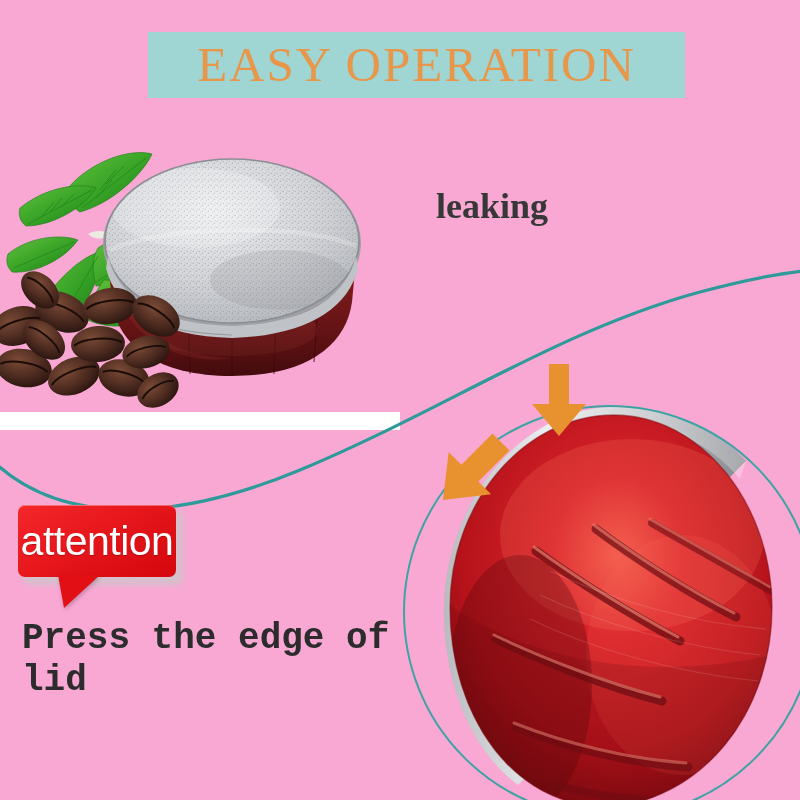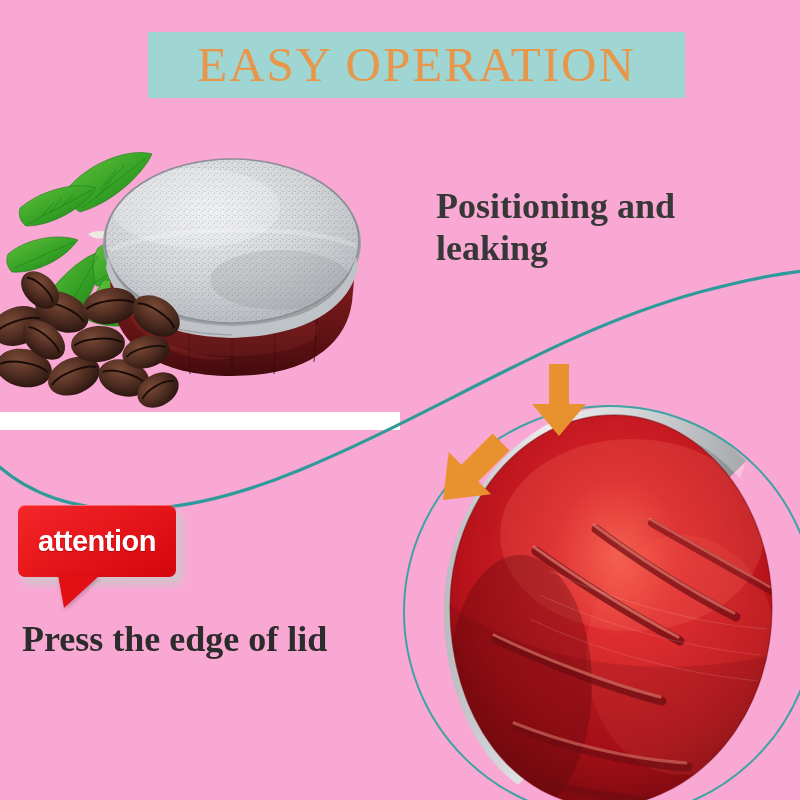--- a/index.html
+++ b/index.html
@@ -19,42 +19,42 @@
   }
 
   
   #caption-positioning{
     position:absolute;left:436px;top:186px;width:320px;
     font-family:"Liberation Serif",serif;font-weight:bold;font-size:36px;
     line-height:1.16;color:#373737;
   }
   #caption-press{
     position:absolute;left:22px;top:618px;width:400px;
-    font-family:Liberation Serif, serif;font-weight:bold;font-size:36px;
+    font-family:Liberation Mono, monospace;font-weight:bold;font-size:36px;
     line-height:1.18;color:#2c2c2c;
   }
   .cap-line{display:block;}
 
   
   #attention-badge{
     position:absolute;left:18px;top:505px;width:160px;height:74px;
   }
   #attention-shadow{
     position:absolute;left:5px;top:6px;width:160px;height:74px;
     background:#c9c9c9;border-radius:7px;filter:blur(3px);opacity:.75;
   }
   #attention-body{
     position:absolute;left:0;top:0;width:158px;height:72px;border-radius:7px;
     background:linear-gradient(150deg,#f4272b 0%,#e8181d 42%,#d4070d 100%);
     box-shadow:inset 0 1px 0 rgba(255,255,255,.35);
     display:flex;align-items:center;justify-content:center;
   }
   #attention-label{
-    color:#ffffff;font-family:"Liberation Sans",sans-serif;font-weight:bold;
-    font-size:29px;letter-spacing:-0.5px;line-height:1;
+    color:#ffffff;font-family:"Liberation Sans",sans-serif;font-weight:normal;
+    font-size:41px;letter-spacing:-0.5px;line-height:1;
     text-shadow:0 1px 1px rgba(120,0,0,.45);
   }
   #attention-tail{
     position:absolute;left:40px;top:70px;width:0;height:0;
     border-left:6px solid transparent;border-right:36px solid transparent;
     border-top:33px solid #e21015;
     filter:drop-shadow(1px 2px 2px rgba(0,0,0,.22));
   }
 
   
@@ -336,21 +336,20 @@
         <path d="M36,2 L60,2 L60,46 L78,46 L48,84 L18,46 L36,46 Z" fill="#e8922f"></path>
       </g>
     </svg>
   </div>
 
   <div id="title-banner">
     <div id="title-text">EASY OPERATION</div>
   </div>
 
   <div id="caption-positioning">
-    <span class="cap-line">Positioning and</span>
     <span class="cap-line">leaking</span>
   </div>
 
   <div id="caption-press">
     <span class="cap-line">Press the edge of lid</span>
   </div>
 
   <div id="attention-badge">
     <div id="attention-shadow"></div>
     <div id="attention-body">

